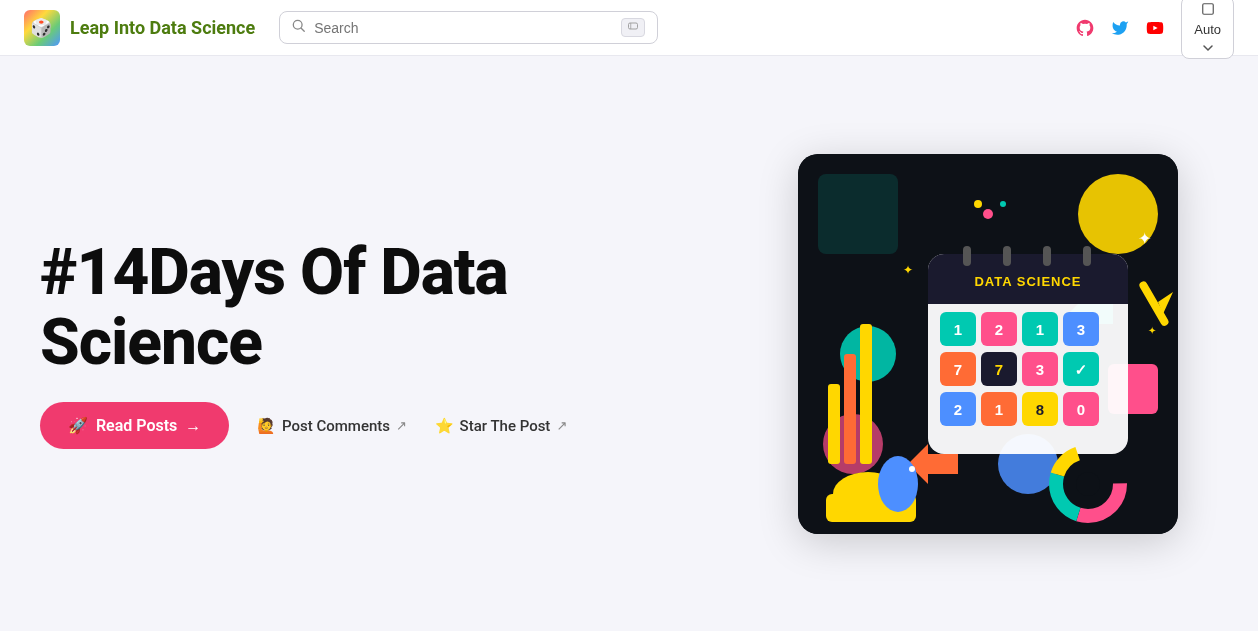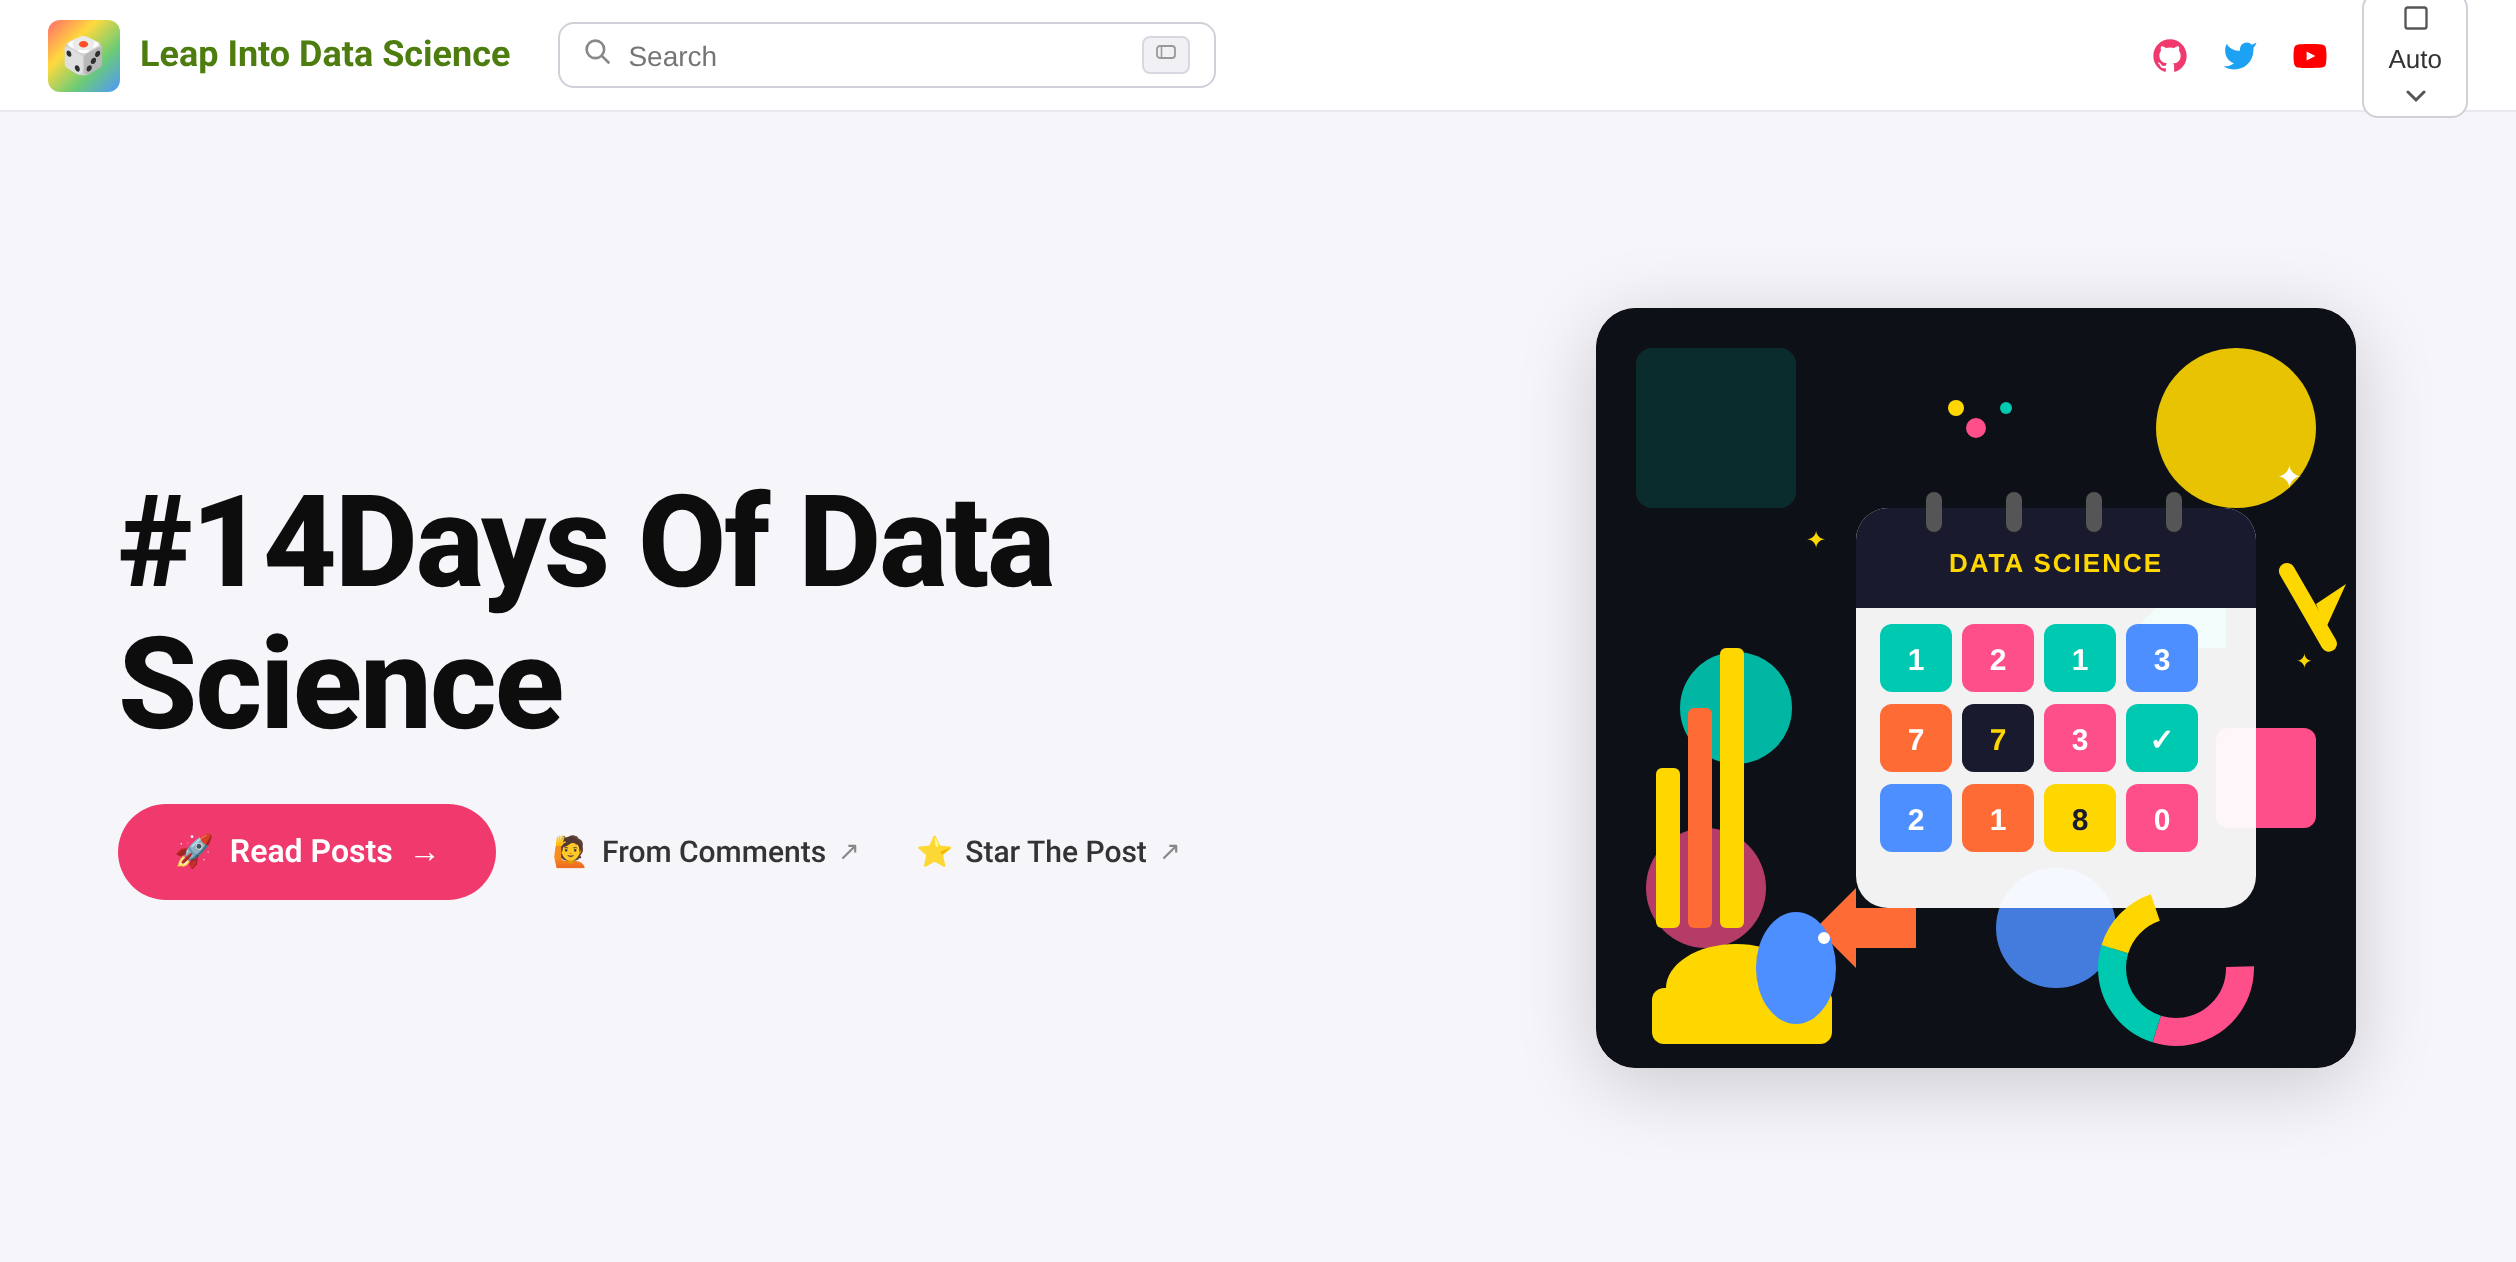--- a/index.html
+++ b/index.html
@@ -41,21 +41,21 @@
     }
 
     .search-bar {
       display: flex;
       align-items: center;
       background: #fff;
       border: 1px solid #d0d0d8;
       border-radius: 8px;
       padding: 6px 12px;
       gap: 8px;
-      width: 329px;
+      width: 379px;
       margin-left: 8px;
     }
     .search-icon-svg {
       color: #888;
       font-size: 14px;
     }
     .search-input {
       border: none;
       outline: none;
       font-size: 14px;
@@ -101,21 +101,21 @@
       background: #fff;
       cursor: pointer;
       flex-direction: column;
     }
 
     
     .hero {
       display: flex;
       align-items: center;
       justify-content: space-between;
-      padding: 60px 80px 60px 59px;
+      padding: 60px 80px 60px 40px;
       max-width: 1258px;
       margin: 0 auto;
       min-height: 575px;
     }
 
     .hero-content {
       flex: 1;
       max-width: 560px;
     }
     .hero-title {
@@ -254,21 +254,21 @@
 
     <div class="hero-actions">
       <a class="btn-read-posts" href="#">
         <span>🚀</span>
         <span>Read Posts</span>
         <span>→</span>
       </a>
 
       <a class="action-link" href="#">
         <span>🙋</span>
-        <span>From Comments</span>
+        <span>Post Comments</span>
         <span class="ext-icon">↗</span>
       </a>
 
       <a class="action-link" href="#">
         <span>⭐</span>
         <span>Star The Post</span>
         <span class="ext-icon">↗</span>
       </a>
     </div>
   </div>

